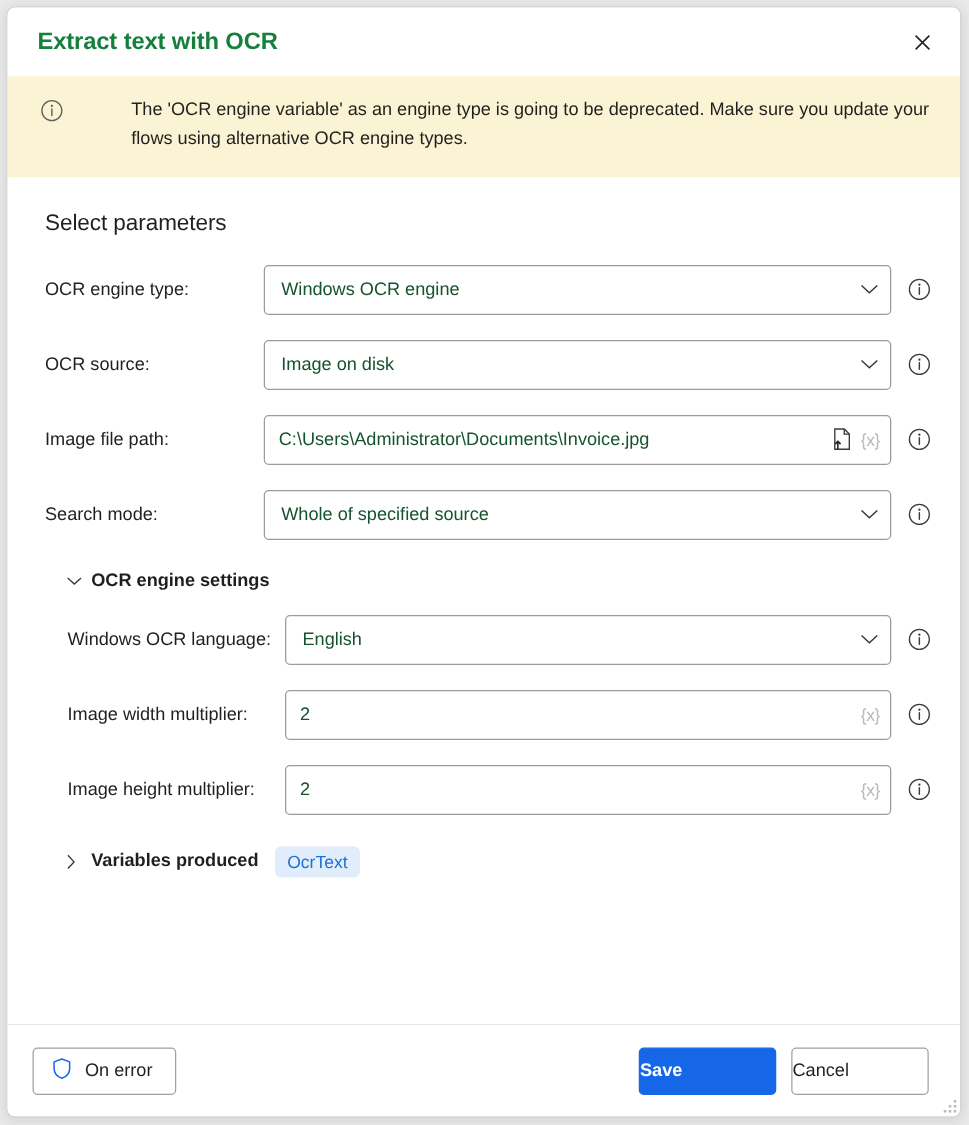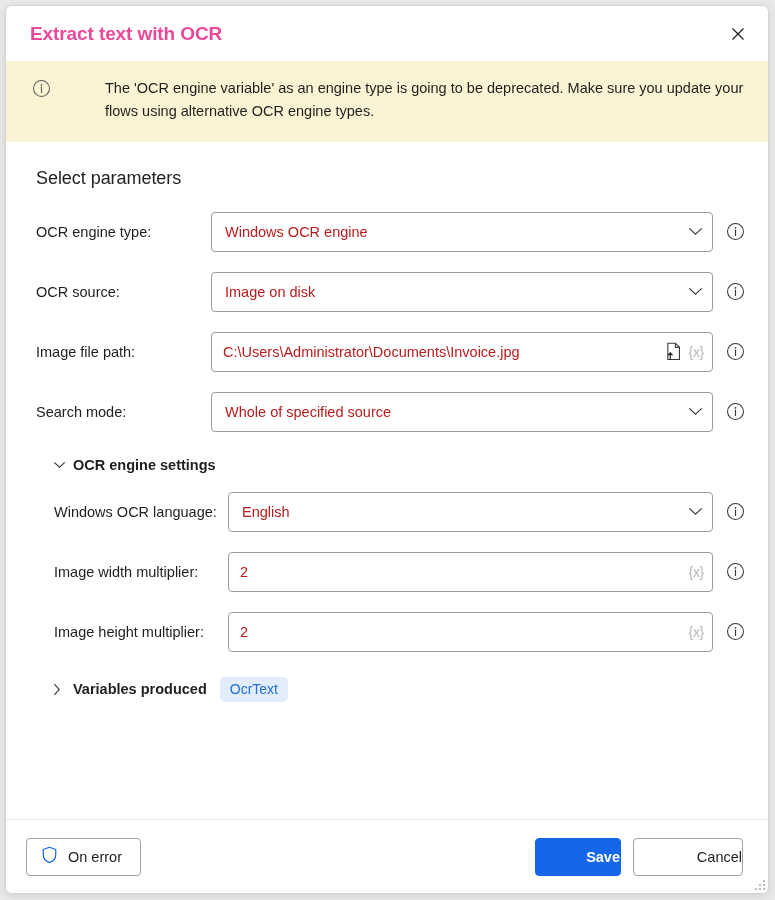--- a/index.html
+++ b/index.html
@@ -37,21 +37,21 @@
     flex: 0 0 55px;
     display: flex;
     align-items: center;
     padding: 0 10px 0 24px;
     background: #fff;
     box-sizing: border-box;
   }
   .title-text {
     font-size: 19px;
     font-weight: bold;
-    color: #ec4899;
+    color: #15803d;
     letter-spacing: -0.1px;
     flex: 1 1 auto;
   }
   .close-btn {
     width: 40px;
     height: 34px;
     display: flex;
     align-items: center;
     justify-content: center;
     cursor: pointer;
@@ -153,21 +153,21 @@
     box-sizing: border-box;
     display: flex;
     align-items: center;
     cursor: pointer;
   }
   .control.w-main { width: 502px; flex: 0 0 502px; }
   .control.w-sub  { width: 485px; flex: 0 0 485px; }
 
   .control-value {
     font-size: 14.5px;
-    color: #b91c1c;
+    color: #14532d;
     padding-left: 13px;
     flex: 1 1 auto;
     white-space: nowrap;
     overflow: hidden;
     text-overflow: ellipsis;
   }
   .control.textbox .control-value { padding-left: 11px; }
 
   .chevron {
     flex: 0 0 auto;
@@ -251,31 +251,31 @@
   }
   .btn {
     height: 38px;
     border: 1px solid #a0a0a0;
     border-radius: 4px;
     background: #fff;
     font-size: 14.5px;
     color: #201f1e;
     display: flex;
     align-items: center;
-    justify-content: flex-end;
+    justify-content: space-between;
     cursor: pointer;
     box-sizing: border-box;
     font-family: "Liberation Sans", sans-serif;
   }
   .btn-onerror {
     padding: 0 18px 0 14px;
     gap: 10px;
   }
   .btn-save {
-    width: 86px;
+    width: 110px;
     background: #1567e8;
     border-color: #1567e8;
     color: #ffffff;
     font-weight: bold;
     margin-left: auto;
   }
   .btn-cancel {
     width: 110px;
     margin-left: 12px;
   }

